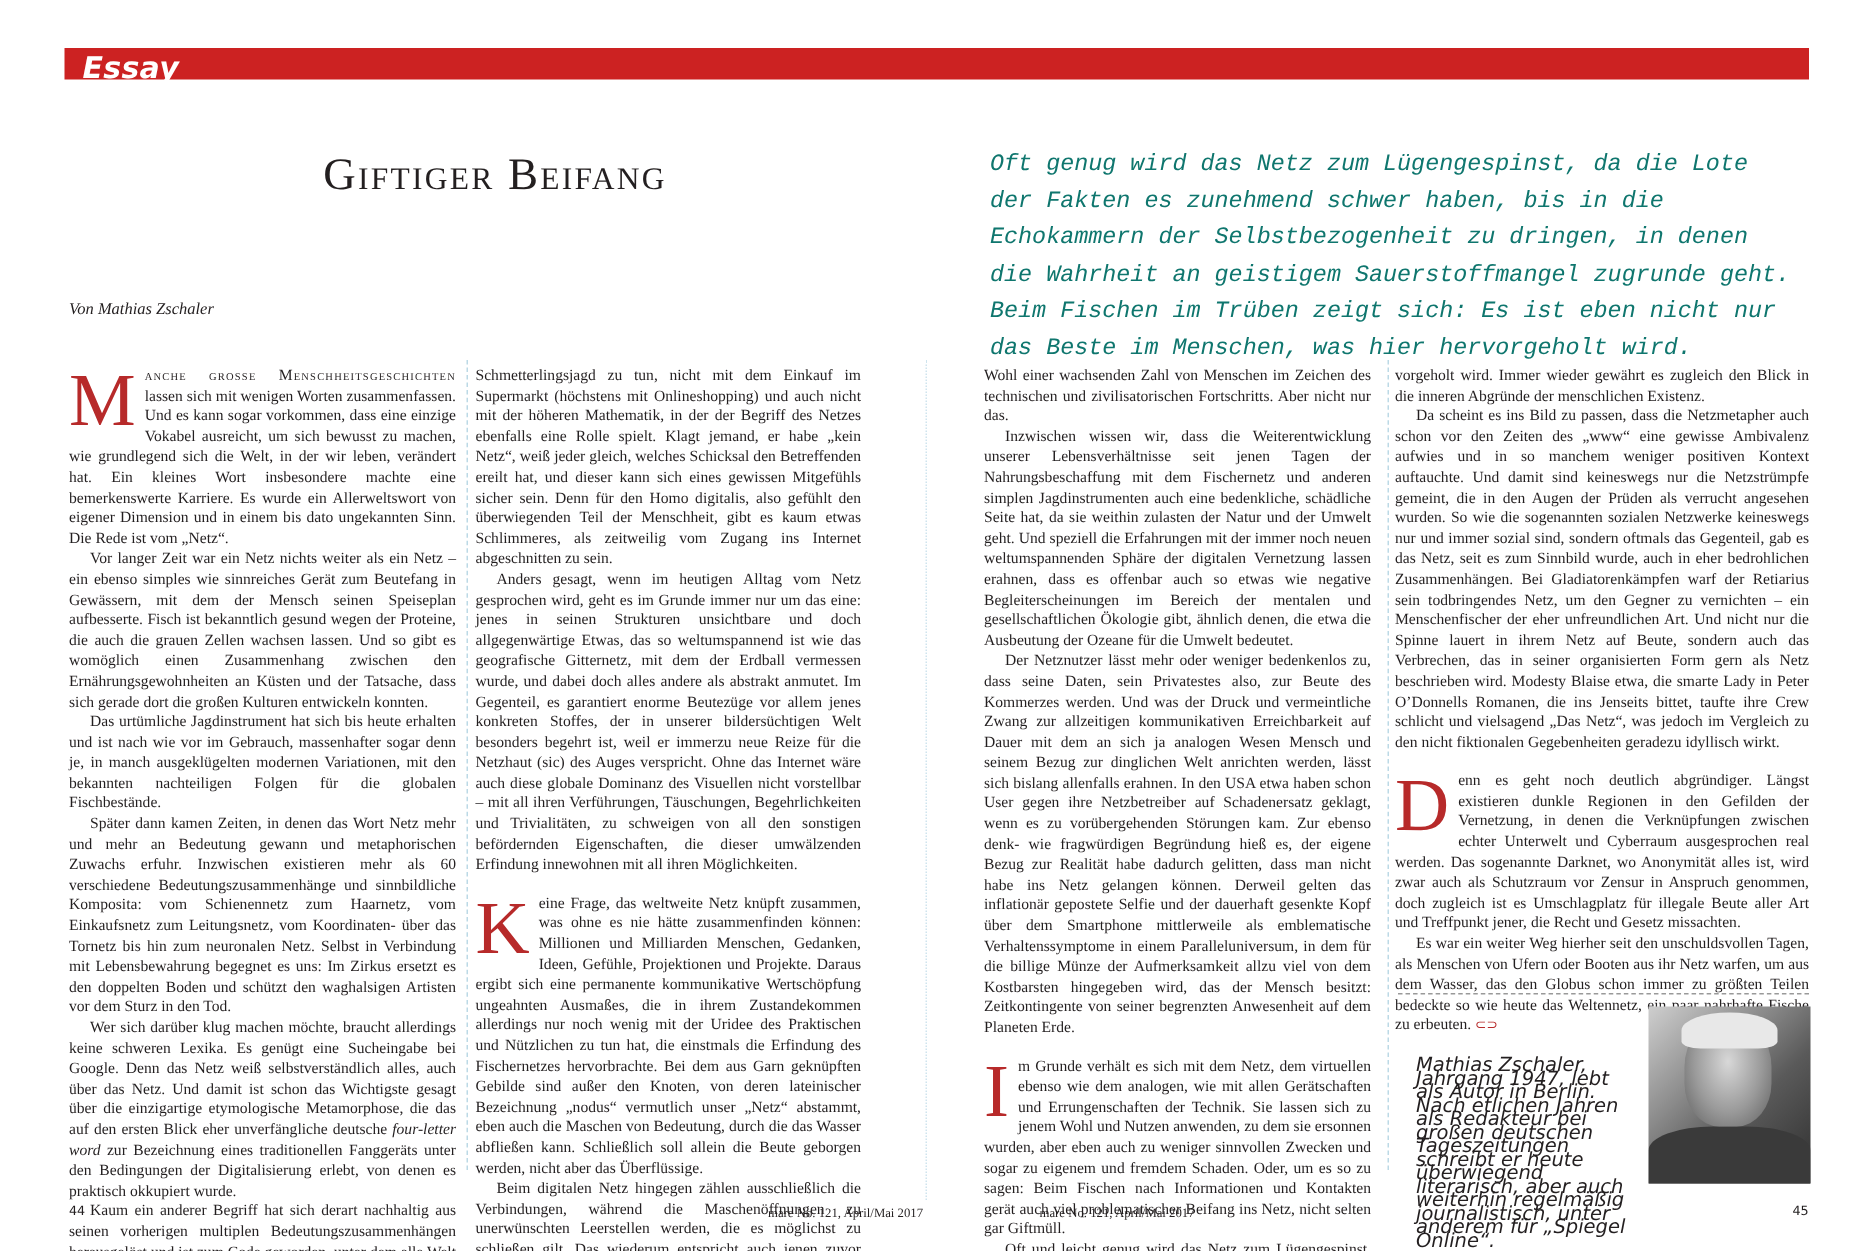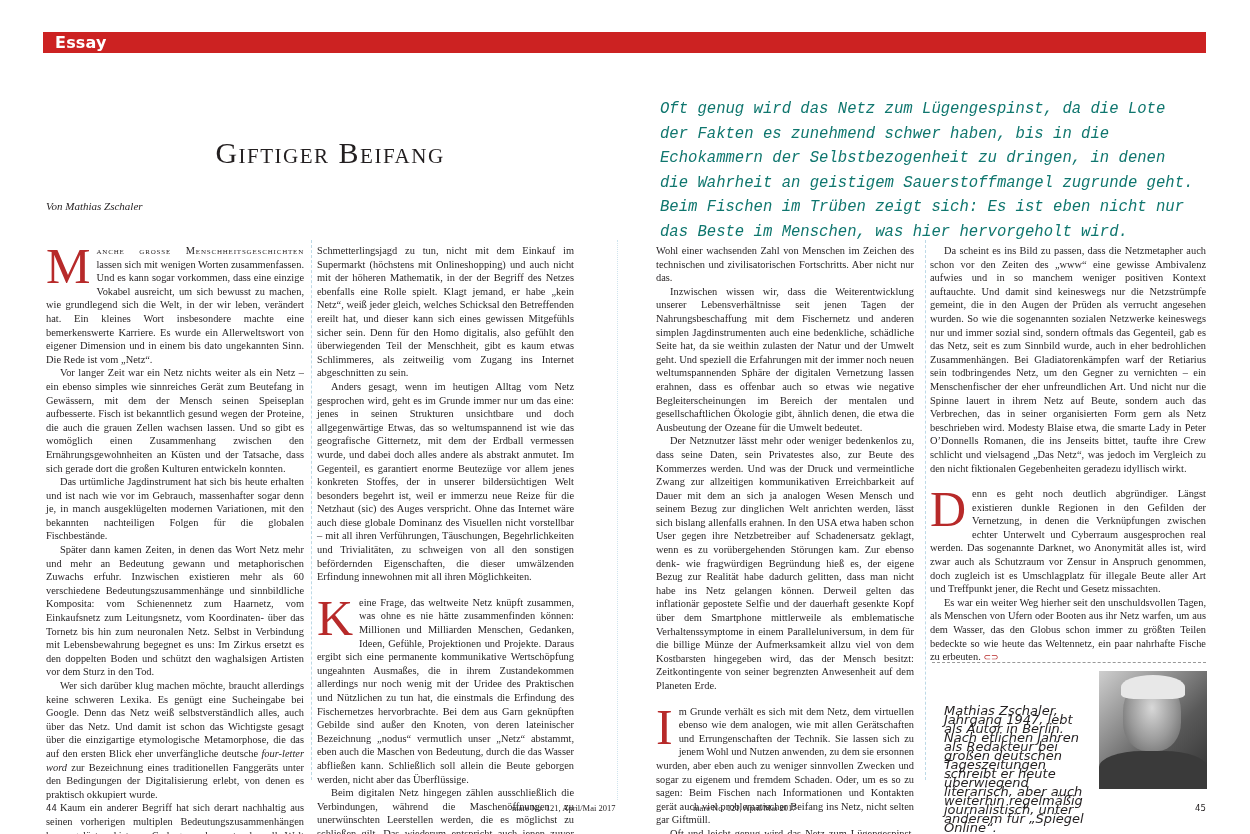--- a/index.html
+++ b/index.html
@@ -1,19 +1,19 @@
 <!DOCTYPE html>
 <html><head>
 <meta charset="utf-8">
 <style>
   html, body { margin:0; padding:0; background:#ffffff; }
   body { width:1250px; height:834px; position:relative; overflow:hidden; font-family:"DejaVu Serif", serif; color:#231f20; }
   .bar { position:absolute; left:43px; top:32px; width:1163px; height:21px; background:#cc2222; }
-  .bar span { position:absolute; left:12px; top:1px; color:#fff; font-family:"DejaVu Sans", sans-serif; font-weight:bold; font-size:16px; letter-spacing:0.2px; }
-  .title { position:absolute; left:40px; top:100px; width:580px; text-align:center; font-family:"Liberation Serif", serif; font-size:30px; font-variant:small-caps; letter-spacing:1.5px; color:#231f20;margin-top:36px; }
+  .bar span { position:absolute; left:12px; top:1px; color:#fff; font-family:"DejaVu Sans", sans-serif; font-weight:bold; font-size:20px; letter-spacing:0.2px;font-style:italic; }
+  .title { position:absolute; left:40px; top:100px; width:580px; text-align:center; font-family:"Liberation Serif", serif; font-size:30px; font-variant:small-caps; letter-spacing:1.5px; color:#231f20; }
   .subtitle { position:absolute; left:60px; top:142px; width:540px; text-align:center; font-family:"DejaVu Sans", sans-serif; font-weight:bold; font-size:10.2px; line-height:16px; color:#231f20; }
   .quote { position:absolute; left:660px; top:97px; width:540px; text-align:left; font-family:Liberation Mono, monospace; font-style:italic; font-size:15.6px; line-height:24.5px; color:#0f766e; }
   .byline { position:absolute; left:46px; top:200px; font-family:"Liberation Serif", serif; font-style:italic; font-size:11px; color:#231f20; }
   .col { position:absolute; font-family:"Liberation Serif", serif; font-size:10.4px; line-height:13.6px; text-align:justify; hyphens:auto; color:#231f20; }
   .col p { margin:0; text-indent:14px; }
   .col p.first { text-indent:0; }
   .col p.gap { margin-top:12px; }
   .drop { float:left; font-family:"Liberation Serif", serif; color:#b72a2a; font-size:50px; line-height:40px; margin:2px 6px 0 0; }
   .smallcaps { font-variant:small-caps; letter-spacing:0.8px; }
   .c1 { left:46px; top:244px; width:258px; }
@@ -71,20 +71,21 @@
 
 <div class="col c3">
   <p class="first">Wohl einer wachsenden Zahl von Menschen im Zeichen des technischen und zivilisatorischen Fortschritts. Aber nicht nur das.</p>
   <p>Inzwischen wissen wir, dass die Weiterentwicklung unserer Lebensverhältnisse seit jenen Tagen der Nahrungsbeschaffung mit dem Fischernetz und anderen simplen Jagdinstrumenten auch eine bedenkliche, schädliche Seite hat, da sie weithin zulasten der Natur und der Umwelt geht. Und speziell die Erfahrungen mit der immer noch neuen weltumspannenden Sphäre der digitalen Vernetzung lassen erahnen, dass es offenbar auch so etwas wie negative Begleiterscheinungen im Bereich der mentalen und gesellschaftlichen Ökologie gibt, ähnlich denen, die etwa die Ausbeutung der Ozeane für die Umwelt bedeutet.</p>
   <p>Der Netznutzer lässt mehr oder weniger bedenkenlos zu, dass seine Daten, sein Privatestes also, zur Beute des Kommerzes werden. Und was der Druck und vermeintliche Zwang zur allzeitigen kommunikativen Erreichbarkeit auf Dauer mit dem an sich ja analogen Wesen Mensch und seinem Bezug zur dinglichen Welt anrichten werden, lässt sich bislang allenfalls erahnen. In den USA etwa haben schon User gegen ihre Netzbetreiber auf Schadenersatz geklagt, wenn es zu vorübergehenden Störungen kam. Zur ebenso denk- wie fragwürdigen Begründung hieß es, der eigene Bezug zur Realität habe dadurch gelitten, dass man nicht habe ins Netz gelangen können. Derweil gelten das inflationär gepostete Selfie und der dauerhaft gesenkte Kopf über dem Smartphone mittlerweile als emblematische Verhaltenssymptome in einem Paralleluniversum, in dem für die billige Münze der Aufmerksamkeit allzu viel von dem Kostbarsten hingegeben wird, das der Mensch besitzt: Zeitkontingente von seiner begrenzten Anwesenheit auf dem Planeten Erde.</p>
   <p class="first gap"><span class="drop">I</span><span>m Grunde verhält es sich mit dem Netz, dem virtuellen ebenso wie dem analogen, wie mit allen Gerätschaften und Errungenschaften der Technik. Sie lassen sich zu jenem Wohl und Nutzen anwenden, zu dem sie ersonnen wurden, aber eben auch zu weniger sinnvollen Zwecken und sogar zu eigenem und fremdem Schaden. Oder, um es so zu sagen: Beim Fischen nach Informationen und Kontakten gerät auch viel problematischer Beifang ins Netz, nicht selten gar Giftmüll.</span></p>
   <p>Oft und leicht genug wird das Netz zum Lügengespinst, da die Lote der Fakten es zunehmend schwer haben, bis in die Echokammern der Selbstbezogenheit zu dringen, in denen die Wahrheit an geistigem Sauerstoffmangel zugrunde geht. Bei diesem Fischen im Trüben zeigt sich: Es ist eben nicht nur das Beste im Menschen, was aus den Weiten und Tiefen des virtuellen Netzes her-</p>
 </div>
 
 <div class="col c4">
+  <p class="first">vorgeholt wird. Immer wieder gewährt es zugleich den Blick in die inneren Abgründe der menschlichen Existenz.</p>
   <p>Da scheint es ins Bild zu passen, dass die Netzmetapher auch schon vor den Zeiten des „www“ eine gewisse Ambivalenz aufwies und in so manchem weniger positiven Kontext auftauchte. Und damit sind keineswegs nur die Netzstrümpfe gemeint, die in den Augen der Prüden als verrucht angesehen wurden. So wie die sogenannten sozialen Netzwerke keineswegs nur und immer sozial sind, sondern oftmals das Gegenteil, gab es das Netz, seit es zum Sinnbild wurde, auch in eher bedrohlichen Zusammenhängen. Bei Gladiatorenkämpfen warf der Retiarius sein todbringendes Netz, um den Gegner zu vernichten – ein Menschenfischer der eher unfreundlichen Art. Und nicht nur die Spinne lauert in ihrem Netz auf Beute, sondern auch das Verbrechen, das in seiner organisierten Form gern als Netz beschrieben wird. Modesty Blaise etwa, die smarte Lady in Peter O’Donnells Romanen, die ins Jenseits bittet, taufte ihre Crew schlicht und vielsagend „Das Netz“, was jedoch im Vergleich zu den nicht fiktionalen Gegebenheiten geradezu idyllisch wirkt.</p>
   <p class="first gap"><span class="drop">D</span><span>enn es geht noch deutlich abgründiger. Längst existieren dunkle Regionen in den Gefilden der Vernetzung, in denen die Verknüpfungen zwischen echter Unterwelt und Cyberraum ausgesprochen real werden. Das sogenannte Darknet, wo Anonymität alles ist, wird zwar auch als Schutzraum vor Zensur in Anspruch genommen, doch zugleich ist es Umschlagplatz für illegale Beute aller Art und Treffpunkt jener, die Recht und Gesetz missachten.</span></p>
   <p><span>Es war ein weiter Weg hierher seit den unschuldsvollen Tagen, als Menschen von Ufern oder Booten aus ihr Netz warfen, um aus dem Wasser, das den Globus schon immer zu größten Teilen bedeckte so wie heute das Weltennetz, ein paar nahrhafte Fische zu erbeuten.</span> <span class="endmark">⊂⊃</span></p>
 </div>
 
 <div class="rule"></div>
 <div class="bio">Mathias Zschaler, Jahrgang 1947, lebt als Autor in Berlin. Nach etlichen Jahren als Redakteur bei großen deutschen Tageszeitungen schreibt er heute überwiegend literarisch, aber auch weiterhin regelmäßig journalistisch, unter anderem für „Spiegel Online“.</div>
 <div class="photo">
   <div class="body"></div>
   <div class="head"></div>

